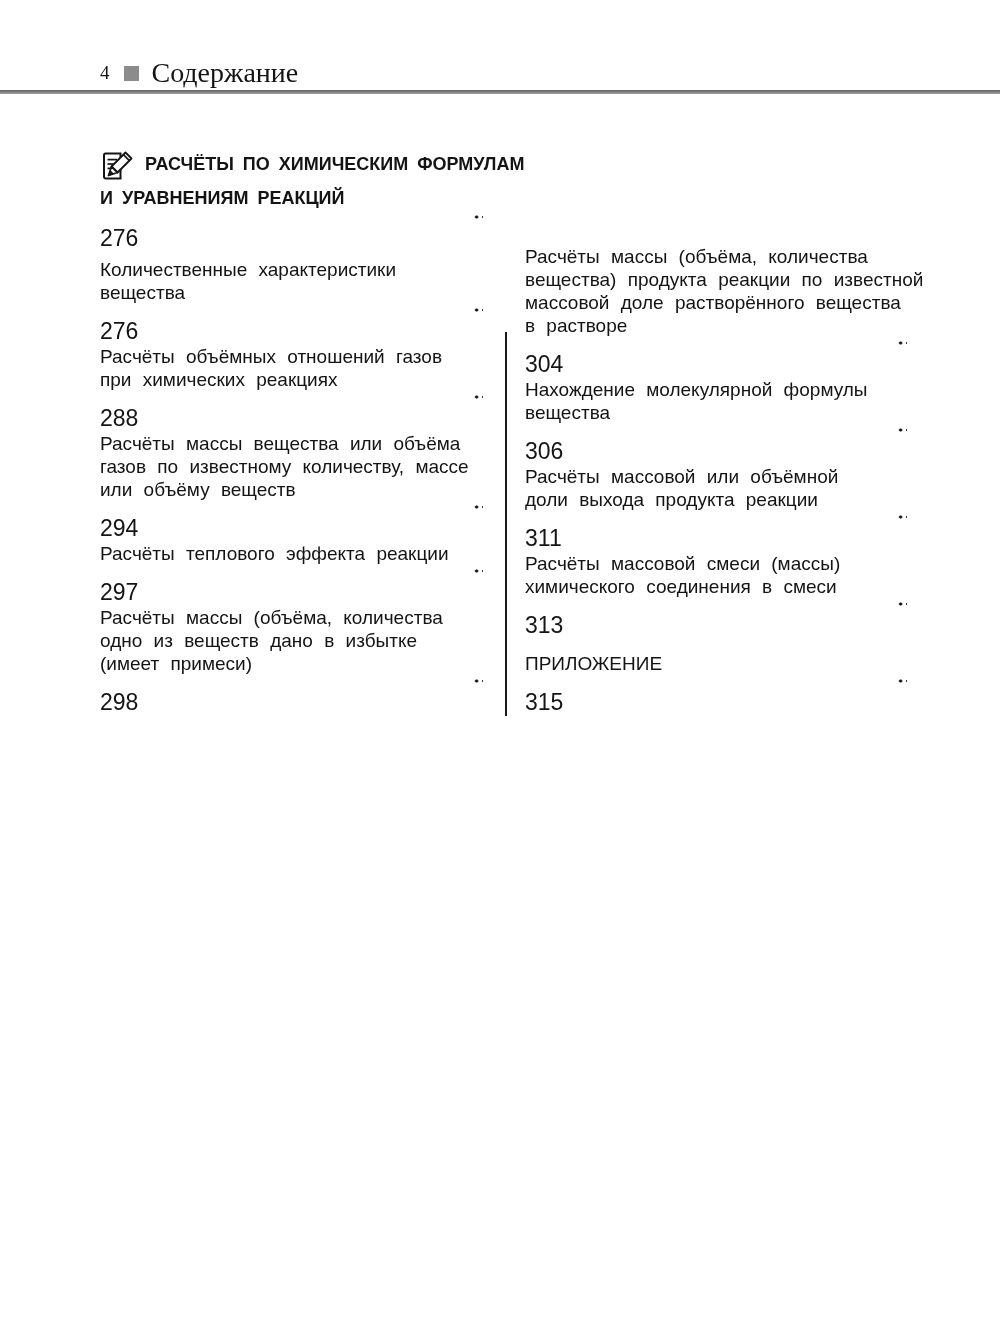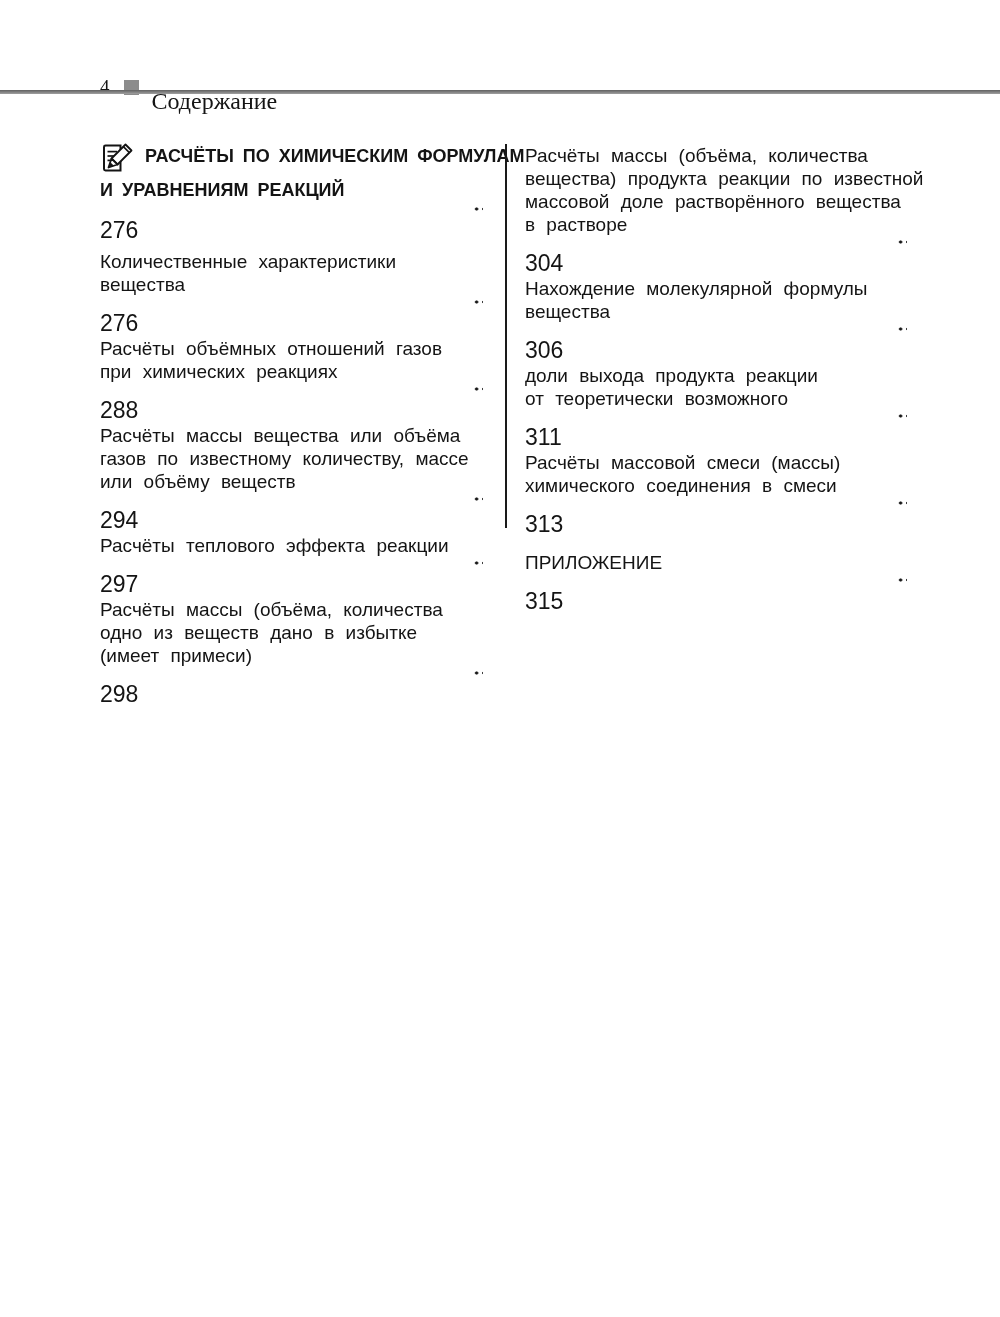--- a/index.html
+++ b/index.html
@@ -4,26 +4,26 @@
 <style>
   html,body{margin:0;padding:0;background:#ffffff;}
   .page{position:relative;width:1000px;height:1317px;background:#ffffff;
         font-family:"Liberation Sans",sans-serif;color:#141414;overflow:hidden;}
 
   
   .hdr{position:absolute;top:62px;left:100px;display:flex;align-items:center;
        font-family:"Liberation Serif",serif;color:#141414;}
   .hdr .num{font-size:19px;line-height:22px;}
   .hdr .sq{width:15px;height:15px;background:#8c8c8c;margin:0 13px 0 14px;}
-  .hdr .ttl{font-size:24px;line-height:22px;margin-top:28px;}
+  .hdr .ttl{font-size:28px;line-height:22px;}
   .rule{position:absolute;top:90px;left:0;width:1000px;height:4px;
         background:linear-gradient(180deg,#606060 0%,#a0a0a0 100%);}
 
   
-  .cols{position:absolute;top:144px;left:100px;display:flex;align-items:flex-start;}
+  .cols{position:absolute;top:152px;left:100px;display:flex;align-items:flex-end;}
   .colL{width:385px;}
   .vdiv{width:2px;height:384px;background:#1a1a1a;margin-left:20px;}
   .colR{width:384px;margin-left:18px;}
 
   .entry{margin-bottom:2px;}
   .tline{font-size:19px;line-height:23px;word-spacing:6px;white-space:nowrap;}
   .lastline{display:flex;white-space:nowrap;flex-direction:column;}
   .lastline .txt{flex:0 0 auto;}
   .leader{flex:1 1 12px;min-width:10px;align-self:flex-end;height:6px;margin:0 2px 4px 4px;
           background:radial-gradient(circle,#161616 1.35px,rgba(0,0,0,0) 1.8px) left center/7.2px 6px repeat-x;}
@@ -142,23 +142,23 @@
       <div class="entry">
         <div class="tline">Нахождение молекулярной формулы</div>
         <div class="tline lastline">
           <span class="txt">вещества</span>
           <span class="leader"></span>
           <span class="pg">306</span>
         </div>
       </div>
 
       <div class="entry">
+        <div class="tline">Расчёты массовой или объёмной</div>
         <div class="tline">доли выхода продукта реакции</div>
         <div class="tline lastline">
-          <span class="txt">от теоретически возможного</span>
           <span class="leader"></span>
           <span class="pg">311</span>
         </div>
       </div>
 
       <div class="entry">
         <div class="tline">Расчёты массовой смеси (массы)</div>
         <div class="tline lastline">
           <span class="txt">химического соединения в смеси</span>
           <span class="leader"></span>

